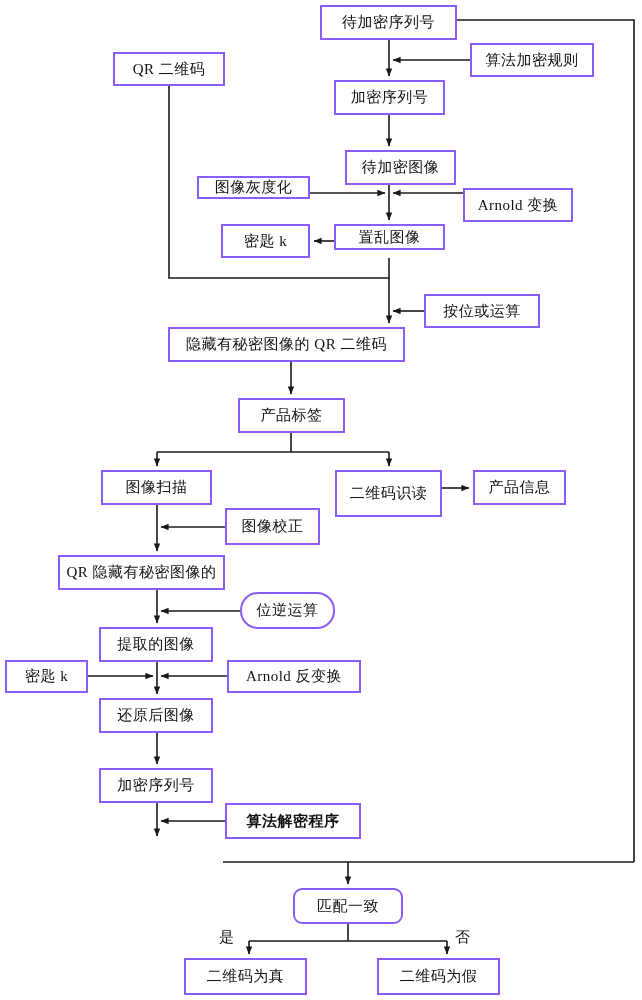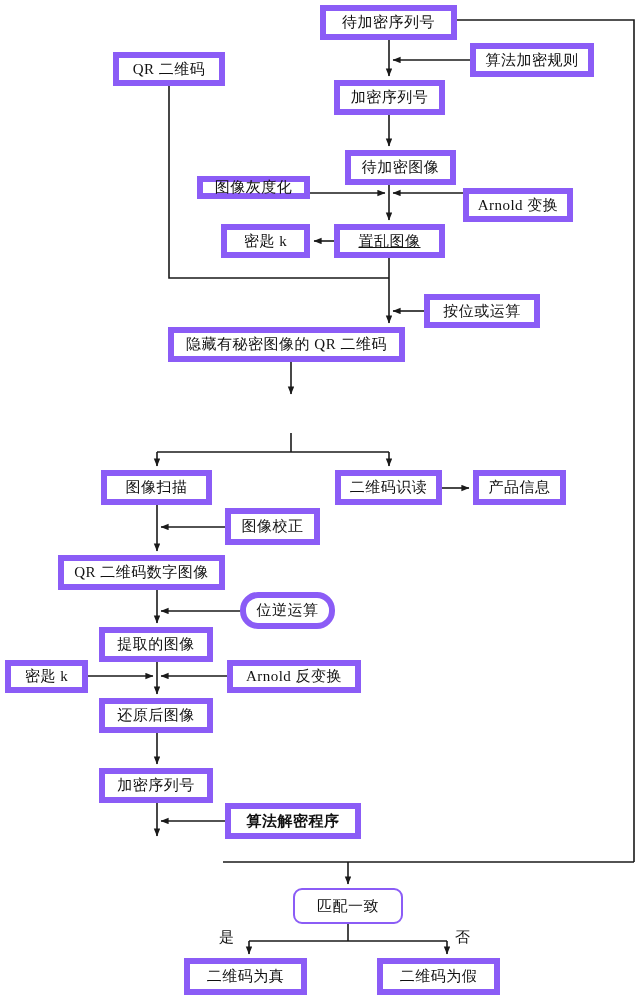--- a/index.html
+++ b/index.html
@@ -20,21 +20,21 @@
   #wire-layer {
     position: absolute;
     left: 0;
     top: 0;
     width: 642px;
     height: 1000px;
   }
   .node {
     position: absolute;
     box-sizing: border-box;
-    border: 6px solid #8b5cf6;
+    border: 2px solid #8b5cf6;
     background: #ffffff;
     display: flex;
     align-items: center;
     justify-content: center;
     text-align: center;
     color: #111111;
     font-size: 15px;
     line-height: 1.1;
     white-space: nowrap;
     letter-spacing: 0.5px;
@@ -144,43 +144,46 @@
     </div>
   <div class="node" style="left:197px;top:176px;width:113px;height:23px;">
       <span>图像灰度化</span>
     </div>
   <div class="node" style="left:463px;top:188px;width:110px;height:34px;">
       <span>Arnold 变换</span>
     </div>
   <div class="node" style="left:221px;top:224px;width:89px;height:34px;">
       <span>密匙 k</span>
     </div>
-  <div class="node" style="left:334px;top:224px;width:111px;height:34px;text-decoration:underline;">
+  <div class="node" style="left:334px;top:224px;width:111px;height:26px;">
       <span>置乱图像</span>
     </div>
   <div class="node" style="left:424px;top:294px;width:116px;height:34px;">
       <span>按位或运算</span>
     </div>
   <div class="node" style="left:168px;top:327px;width:237px;height:35px;">
       <span>隐藏有秘密图像的 QR 二维码</span>
     </div>
+  <div class="node" style="left:238px;top:398px;width:107px;height:35px;">
+      <span>产品标签</span>
+    </div>
   <div class="node" style="left:101px;top:470px;width:111px;height:35px;">
       <span>图像扫描</span>
     </div>
-  <div class="node" style="left:335px;top:470px;width:107px;height:35px;">
+  <div class="node" style="left:335px;top:470px;width:107px;height:47px;">
       <span>二维码识读</span>
     </div>
   <div class="node" style="left:473px;top:470px;width:93px;height:35px;">
       <span>产品信息</span>
     </div>
   <div class="node" style="left:225px;top:508px;width:95px;height:37px;">
       <span>图像校正</span>
     </div>
   <div class="node" style="left:58px;top:555px;width:167px;height:35px;">
-      <span>QR 二维码数字图像</span>
+      <span>QR 隐藏有秘密图像的</span>
     </div>
   <div class="node" style="left:240px;top:592px;width:95px;height:37px;border-radius:18px;">
       <span>位逆运算</span>
     </div>
   <div class="node" style="left:99px;top:627px;width:114px;height:35px;">
       <span>提取的图像</span>
     </div>
   <div class="node" style="left:5px;top:660px;width:83px;height:33px;">
       <span>密匙 k</span>
     </div>

